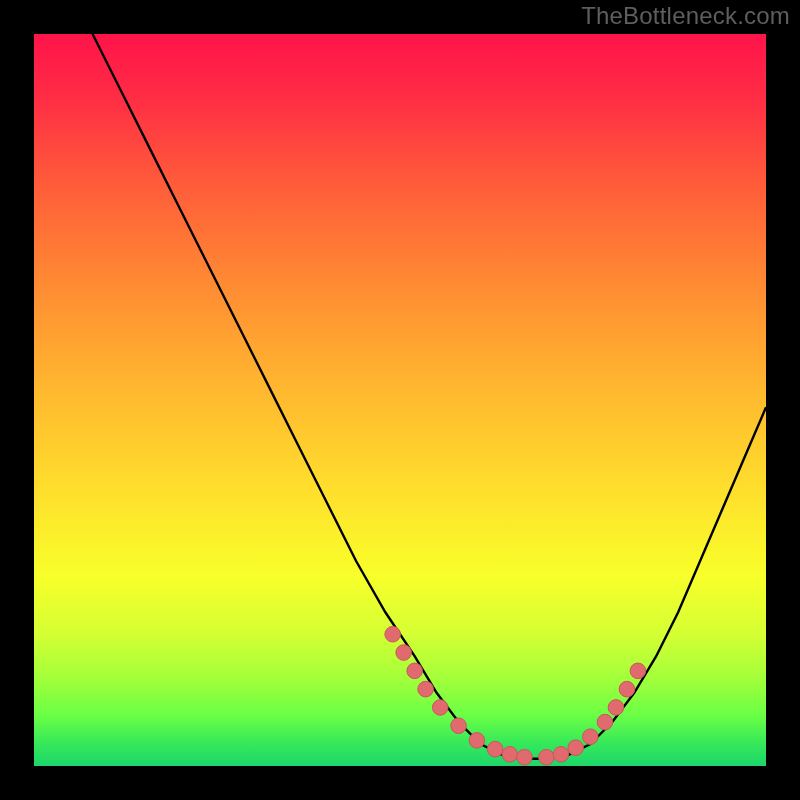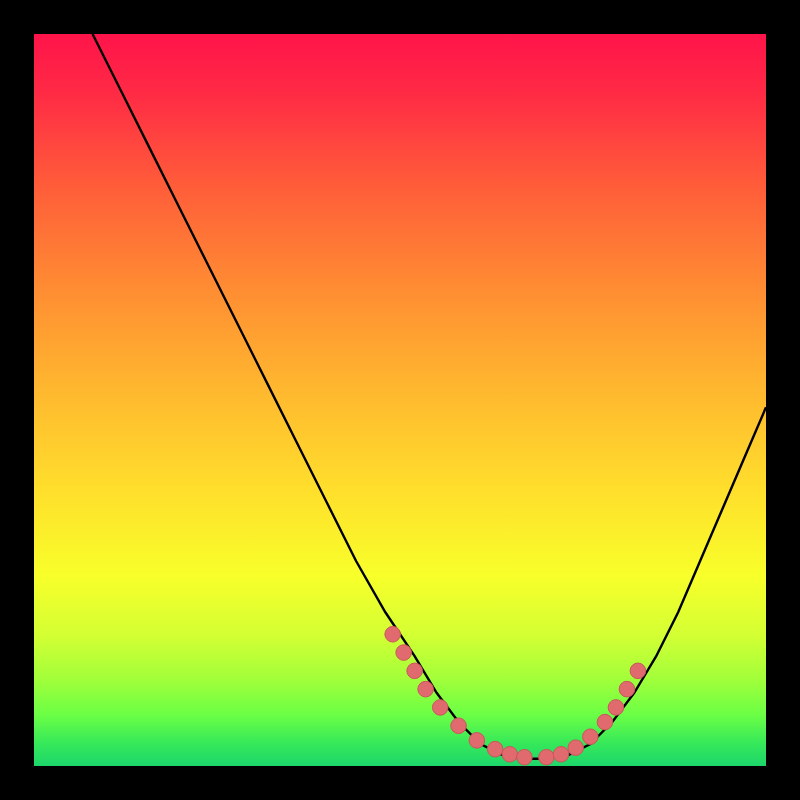--- a/index.html
+++ b/index.html
@@ -83,14 +83,15 @@
           <circle cx="556.32" cy="702.72" r="7.8" fill="#e06a6e" stroke="#c9575b" stroke-width="1"></circle>
           <circle cx="570.96" cy="688.08" r="7.8" fill="#e06a6e" stroke="#c9575b" stroke-width="1"></circle>
           <circle cx="581.94" cy="673.44" r="7.8" fill="#e06a6e" stroke="#c9575b" stroke-width="1"></circle>
           <circle cx="592.92" cy="655.14" r="7.8" fill="#e06a6e" stroke="#c9575b" stroke-width="1"></circle>
           <circle cx="603.90" cy="636.84" r="7.8" fill="#e06a6e" stroke="#c9575b" stroke-width="1"></circle>
         </g>
     </svg>
 
   </div>
 
+  <div class="watermark">TheBottleneck.com</div>
 
 </div>
 
 </body></html>

